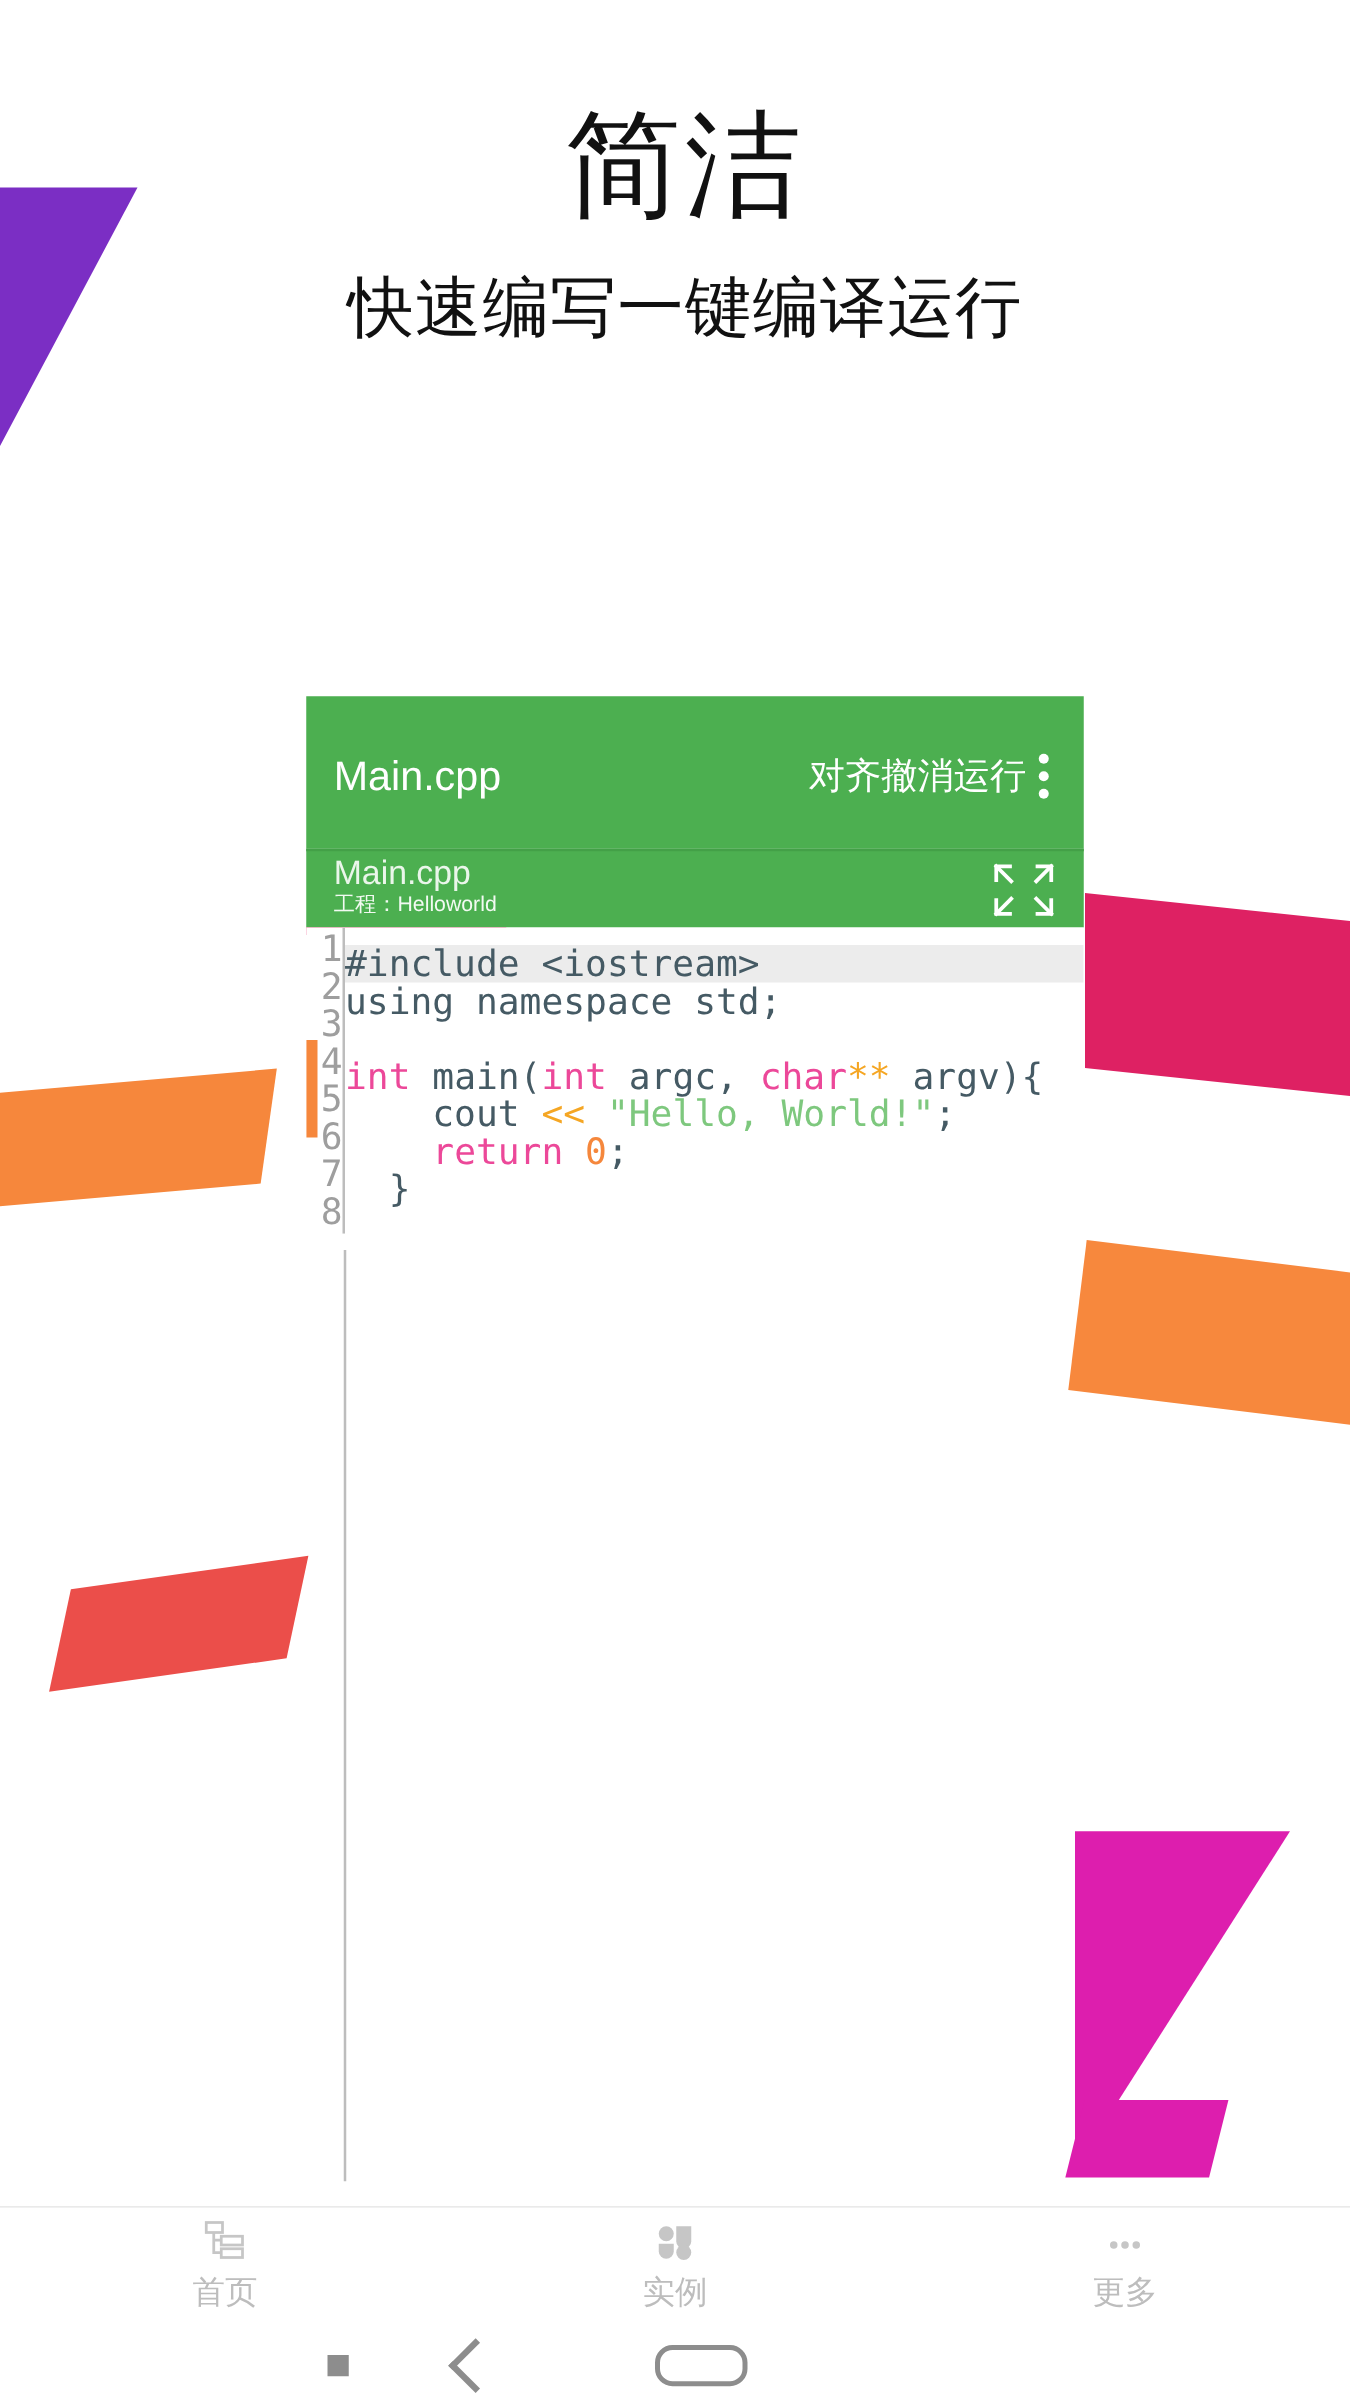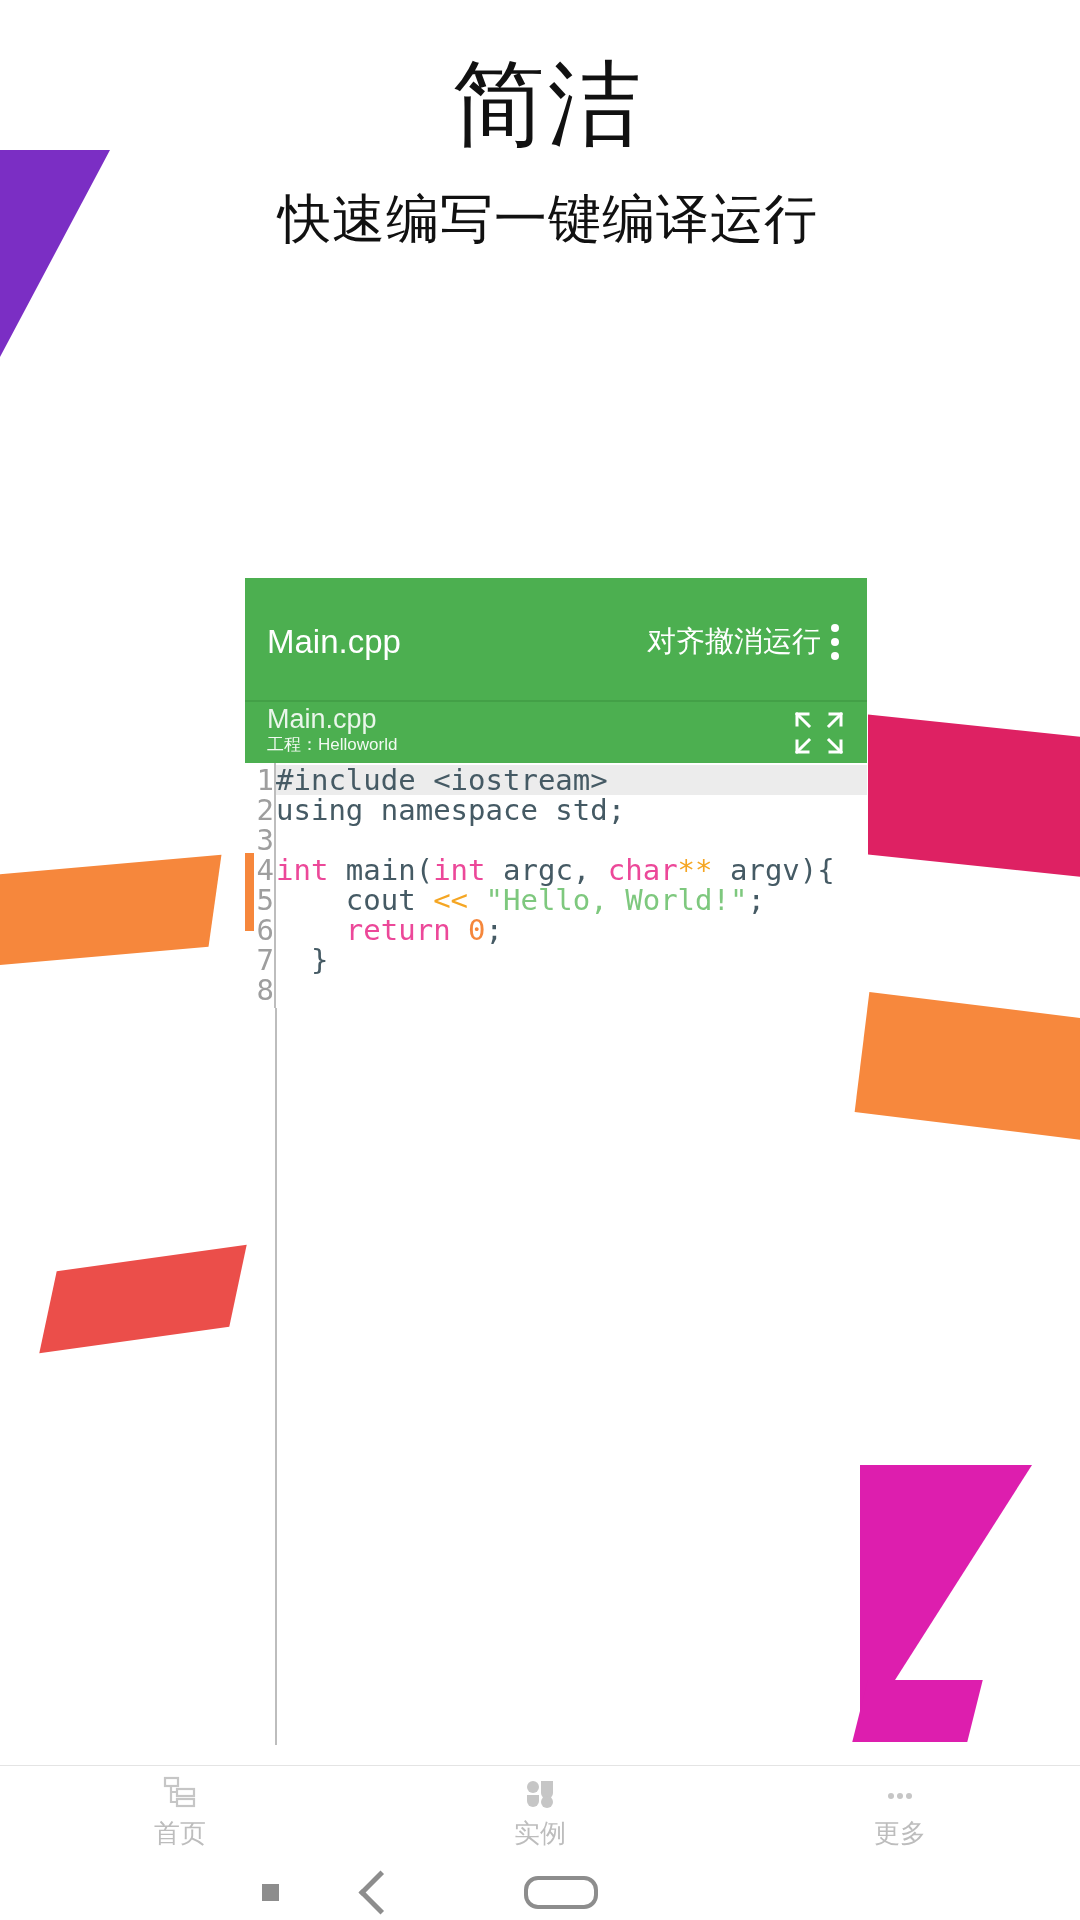--- a/index.html
+++ b/index.html
@@ -76,21 +76,21 @@
     height: 62px;
     background: #DD1EAE;
     transform: skew(-14deg, 0deg);
   }
 
   
   #hero {
     position: relative;
     z-index: 3;
     text-align: center;
-    padding-top: 56px;
+    padding-top: 84px;
     margin-left: 16px;
   }
   #hero-title {
     font-size: 93px;
     line-height: 1.05;
     color: #111111;
     font-weight: 400;
     letter-spacing: 3px;
     margin: 0;
   }
@@ -100,21 +100,21 @@
     color: #111111;
     font-weight: 400;
     margin: 36px 0 0 0;
     letter-spacing: 1px;
   }
 
   
   #editor-card {
     position: absolute;
     left: 245px;
-    top: 578px;
+    top: 557px;
     width: 622px;
     z-index: 4;
   }
   #editor-appbar {
     background: #4CAF50;
     padding: 26px 22px 20px 22px;
     display: flex;
     align-items: center;
     box-sizing: border-box;
     height: 122px;
@@ -234,21 +234,21 @@
     color: #9E9E9E;
     box-sizing: border-box;
   }
   #code-divider {
     width: 2px;
     background: #BDBDBD;
     flex: 0 0 2px;
   }
   #code-lines {
     flex: 1 1 auto;
-    padding-top: 2px;
+    padding-top: 14px;
     font-family: "DejaVu Sans Mono", "Liberation Mono", monospace;
     font-size: 29px;
     line-height: 30px;
     white-space: pre;
     color: #455A64;
     overflow: hidden;
   }
   .code-line { display: block; height: 30px; }
   .code-line.active { background: #ECECEC; }
   .tk-plain { color: #455A64; }

